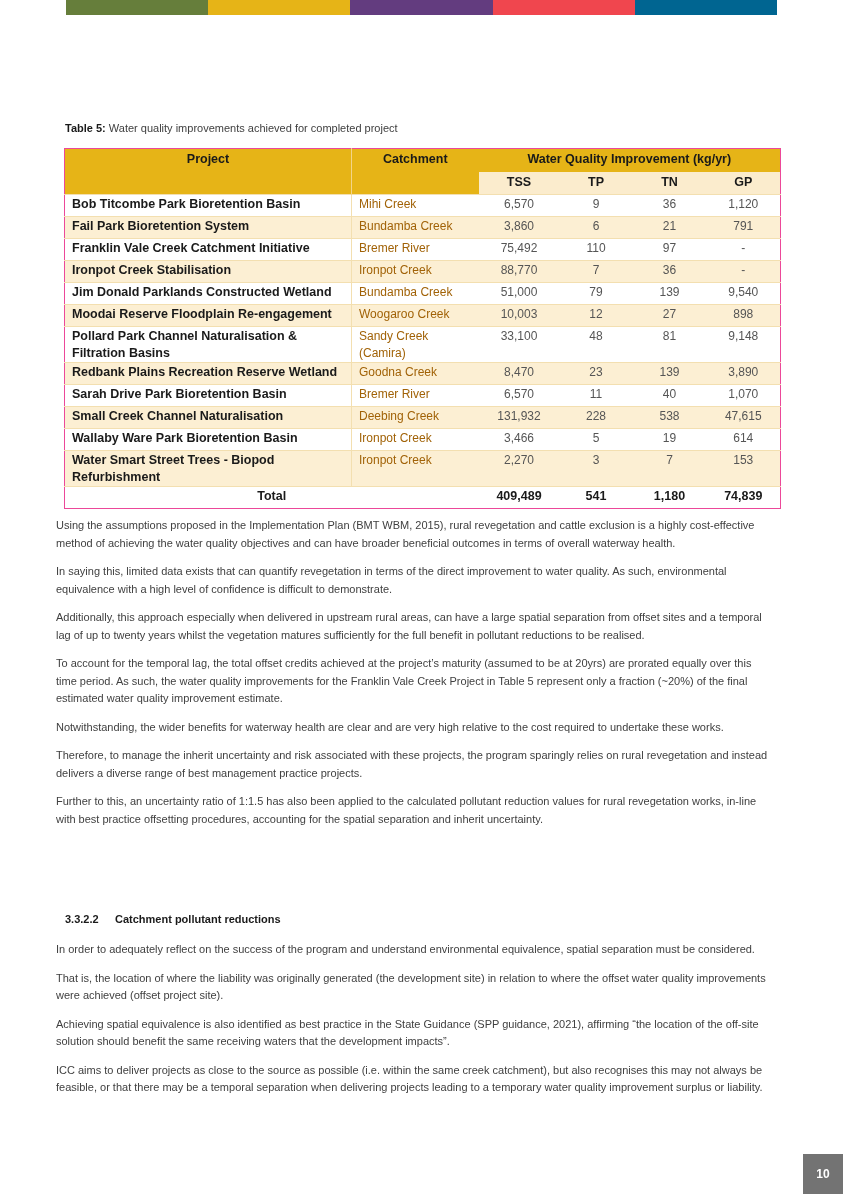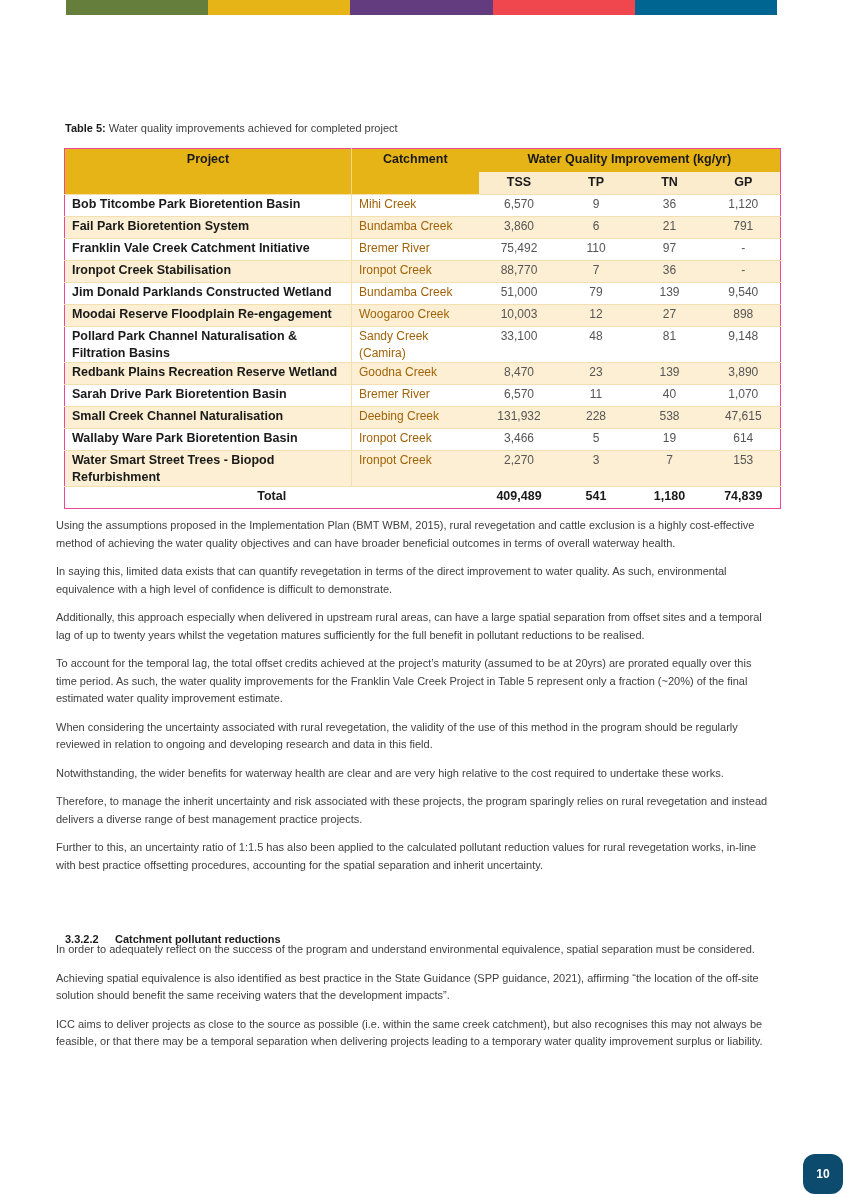--- a/index.html
+++ b/index.html
@@ -29,27 +29,27 @@
     table.wq tbody tr:nth-child(even) td { background: #fcefd3; }
     table.wq tbody tr:nth-child(odd) td { background: #ffffff; }
     table.wq td.proj { color: #1a1a1a; font-weight: bold; font-size: 12.5px; border-right: 1px solid #f3dfb0; }
     table.wq td.catch { color: #a16207; }
     table.wq td.num { text-align: center; color: #555; }
     table.wq tr.total td { background: #ffffff !important; font-weight: bold; color: #1a1a1a; font-size: 12.5px; }
     table.wq tr.total td.label { text-align: center; }
 
     .body-text { position: absolute; left: 56px; width: 716px; font-size: 11px; line-height: 17.5px; color: #404040; }
     .body-text p { margin: 0 0 11px 0; }
-    .heading { position: absolute; left: 65px; top: 913px; font-size: 11px; font-weight: bold; color: #1a1a1a; margin-top: 20px; }
+    .heading { position: absolute; left: 65px; top: 913px; font-size: 11px; font-weight: bold; color: #1a1a1a; }
     .heading .num { display: inline-block; width: 50px; }
 
     .page-num {
       position: absolute; left: 803px; top: 1154px; width: 40px; height: 40px;
-      background: #0c4a6e; color: #fff; font-weight: bold; font-size: 12px;
-      display: flex; align-items: center; justify-content: center; border-radius: 12px;
+      background: #737373; color: #fff; font-weight: bold; font-size: 12px;
+      display: flex; align-items: center; justify-content: center;
     }
   </style>
 </head>
 <body>
 
 <div class="top-bar">
   <div class="seg" style="background: rgb(102, 126, 59);"></div>
   <div class="seg" style="background: rgb(230, 180, 23);"></div>
   <div class="seg" style="background: rgb(99, 60, 127);"></div>
   <div class="seg" style="background: rgb(240, 70, 78);"></div>
@@ -185,27 +185,27 @@
         <td class="num">74,839</td>
       </tr>
     </tbody>
 </table>
 
 <div class="body-text" id="paras-a" style="top:517px;">
     <p>Using the assumptions proposed in the Implementation Plan (BMT WBM, 2015), rural revegetation and cattle exclusion is a highly cost-effective method of achieving the water quality objectives and can have broader beneficial outcomes in terms of overall waterway health.</p>
     <p>In saying this, limited data exists that can quantify revegetation in terms of the direct improvement to water quality. As such, environmental equivalence with a high level of confidence is difficult to demonstrate.</p>
     <p>Additionally, this approach especially when delivered in upstream rural areas, can have a large spatial separation from offset sites and a temporal lag of up to twenty years whilst the vegetation matures sufficiently for the full benefit in pollutant reductions to be realised.</p>
     <p>To account for the temporal lag, the total offset credits achieved at the project’s maturity (assumed to be at 20yrs) are prorated equally over this time period. As such, the water quality improvements for the Franklin Vale Creek Project in Table 5 represent only a fraction (~20%) of the final estimated water quality improvement estimate.</p>
-    <p>When considering the uncertainty associated with rural revegetation, the validity of the use of this method in the program should be regularly reviewed in relation to ongoing and developing research and data in this field.</p>
     <p>Notwithstanding, the wider benefits for waterway health are clear and are very high relative to the cost required to undertake these works.</p>
     <p>Therefore, to manage the inherit uncertainty and risk associated with these projects, the program sparingly relies on rural revegetation and instead delivers a diverse range of best management practice projects.</p>
     <p>Further to this, an uncertainty ratio of 1:1.5 has also been applied to the calculated pollutant reduction values for rural revegetation works, in-line with best practice offsetting procedures, accounting for the spatial separation and inherit uncertainty.</p>
   </div>
 
 <div class="heading"><span class="num">3.3.2.2</span><span>Catchment pollutant reductions</span></div>
 
 <div class="body-text" id="paras-b" style="top:941px;">
     <p>In order to adequately reflect on the success of the program and understand environmental equivalence, spatial separation must be considered.</p>
+    <p>That is, the location of where the liability was originally generated (the development site) in relation to where the offset water quality improvements were achieved (offset project site).</p>
     <p>Achieving spatial equivalence is also identified as best practice in the State Guidance (SPP guidance, 2021), affirming “the location of the off-site solution should benefit the same receiving waters that the development impacts”.</p>
     <p>ICC aims to deliver projects as close to the source as possible (i.e. within the same creek catchment), but also recognises this may not always be feasible, or that there may be a temporal separation when delivering projects leading to a temporary water quality improvement surplus or liability.</p>
   </div>
 
 <div class="page-num">10</div>
 
 </body></html>

